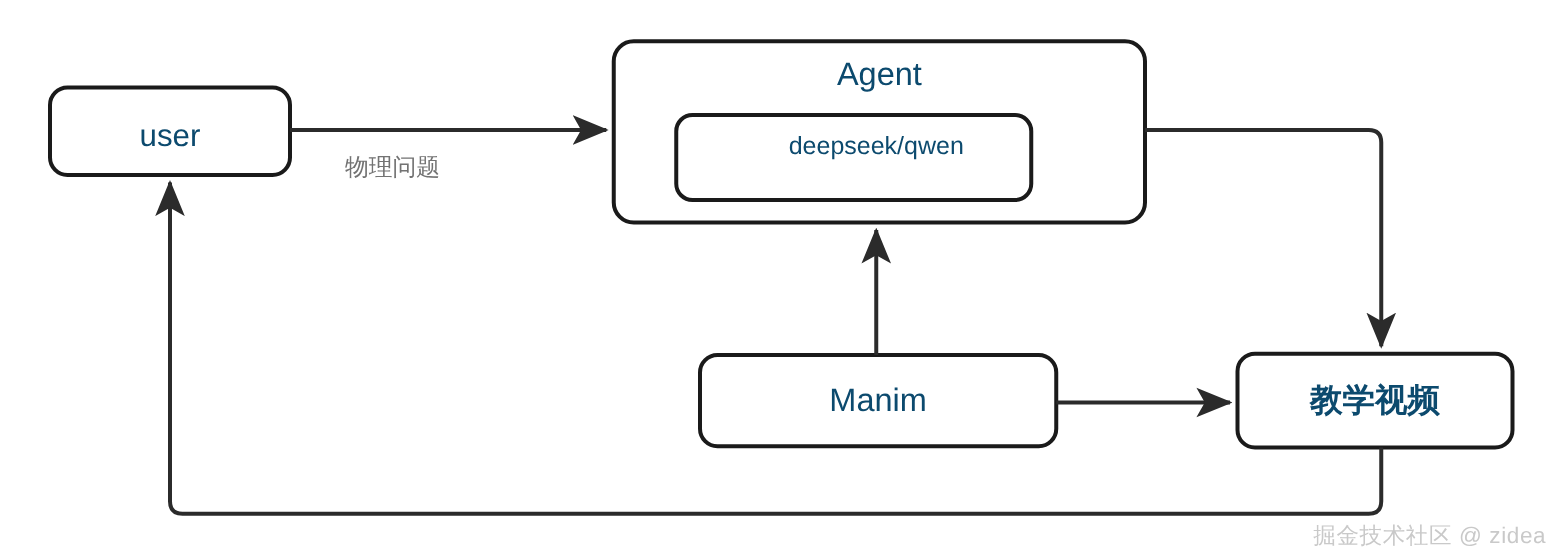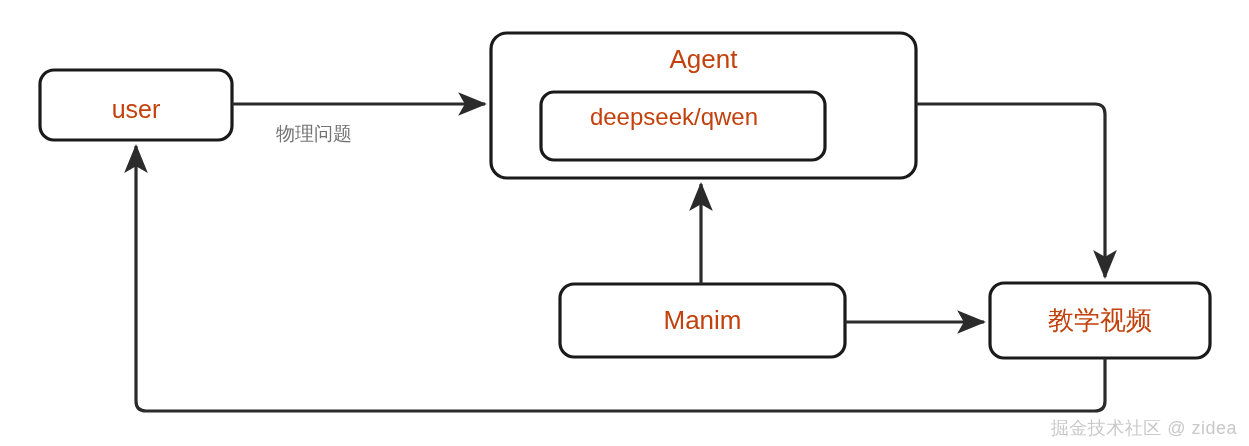--- a/index.html
+++ b/index.html
@@ -37,21 +37,21 @@
   }
   .flow-line {
     fill: none;
     stroke: #2b2b2b;
     stroke-width: 3.2;
     stroke-linecap: butt;
     stroke-linejoin: round;
   }
   .node-label {
     position: absolute;
-    color: #c2410c;
+    color: #0c4a6e;
     font-family: "Liberation Sans", "DejaVu Sans", sans-serif;
     white-space: nowrap;
     user-select: none;
   }
   .label-user {
     left: 40px;
     top: 70px;
     width: 192px;
     height: 78px;
     display: flex;
@@ -60,48 +60,49 @@
     font-size: 25px;
   }
   .label-agent-title {
     left: 491px;
     top: 44px;
     width: 425px;
     text-align: center;
     font-size: 26px;
   }
   .label-deepseek {
-    left: 532px;
+    left: 559px;
     top: 92px;
     width: 284px;
     height: 50px;
     display: flex;
     align-items: center;
     justify-content: center;
-    font-size: 24px;
+    font-size: 20px;
   }
   .label-manim {
     left: 560px;
     top: 284px;
     width: 285px;
     height: 73px;
     display: flex;
     align-items: center;
     justify-content: center;
     font-size: 26px;
   }
   .label-video {
     left: 990px;
     top: 283px;
     width: 220px;
     height: 75px;
     display: flex;
     align-items: center;
     justify-content: center;
     font-size: 26px;
+    font-weight: bold;
   }
   .edge-label {
     position: absolute;
     left: 270px;
     top: 90px;
     font-size: 19px;
     color: #737373;
     background: #ffffff;
     padding: 0 6px;
     white-space: nowrap;

